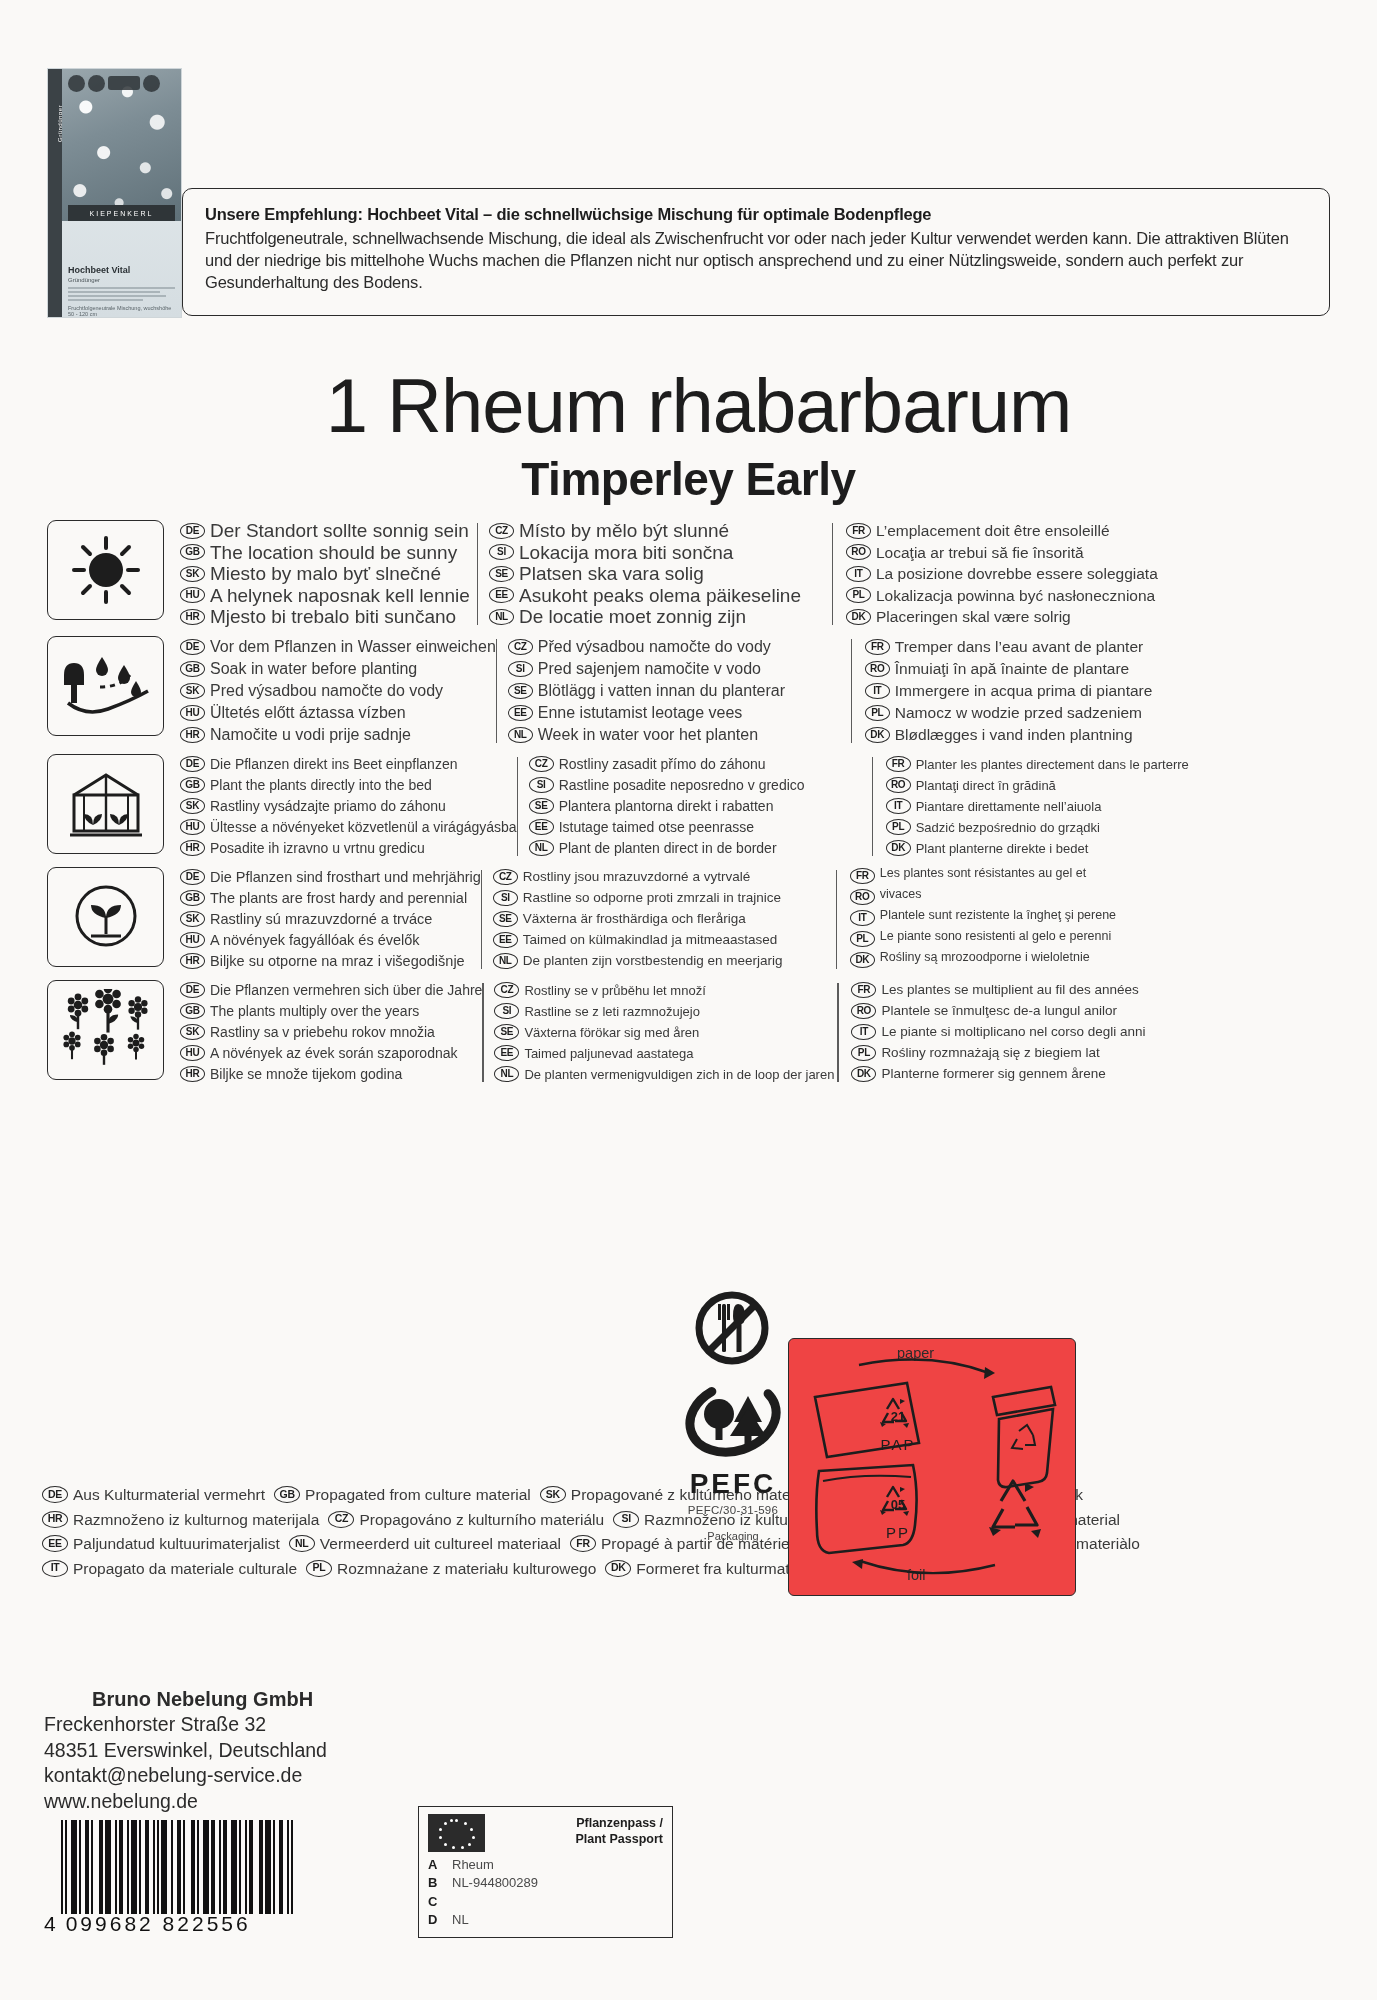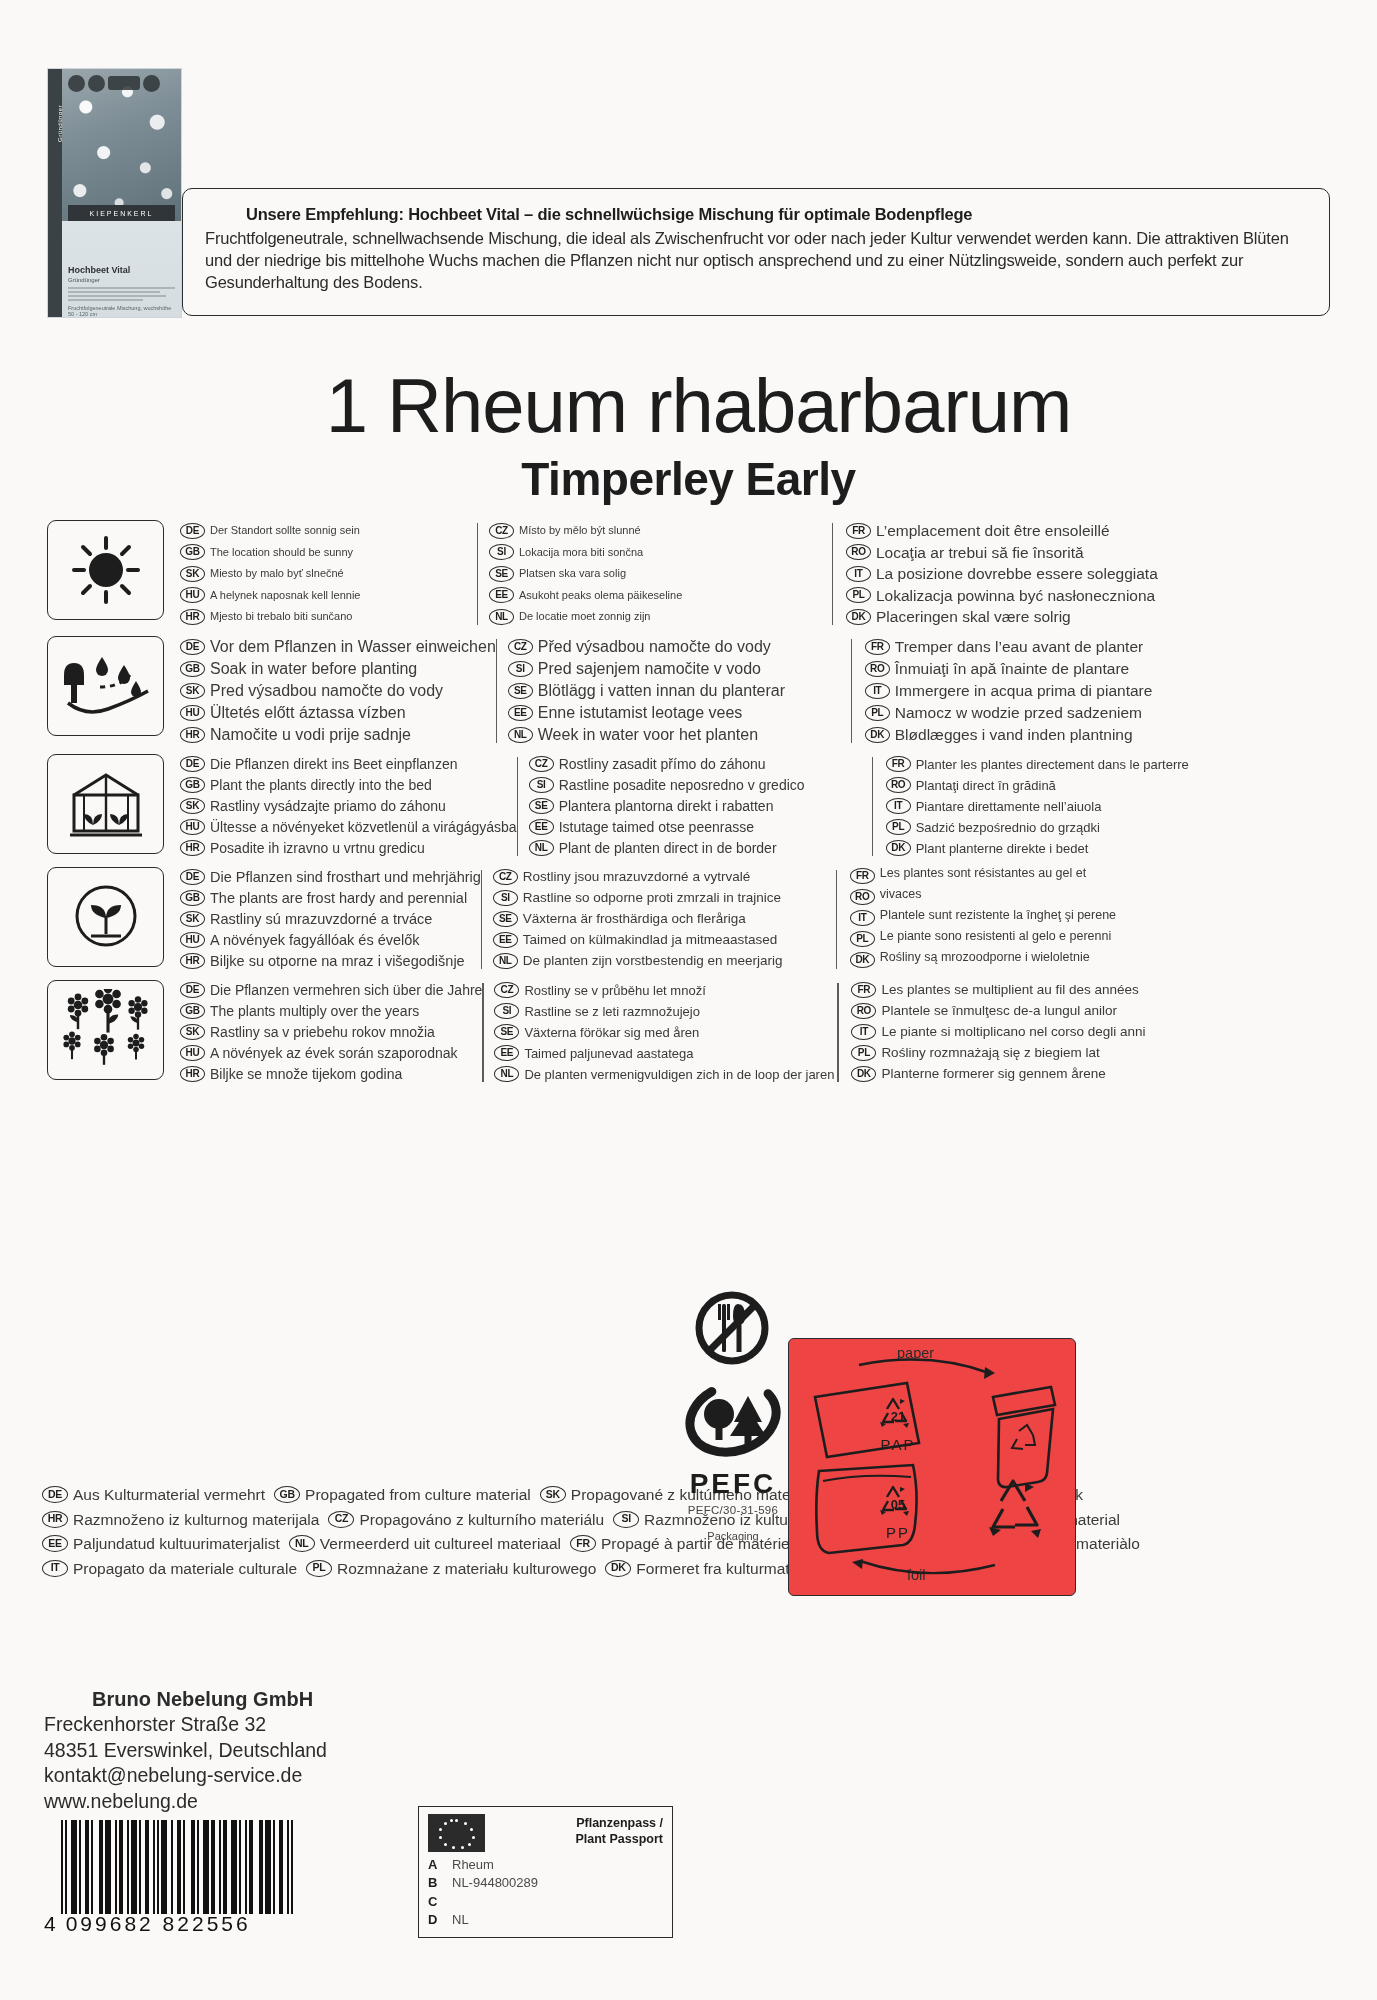--- a/index.html
+++ b/index.html
@@ -71,21 +71,20 @@
 
   .reco-box {
     position:absolute; left:182px; top:188px; width:1148px; height:128px;
     border:1.6px solid #2b2b2b; border-radius:10px;
     background:#faf9f7;
     padding:16px 22px 10px 22px;
   }
   .reco-h {
     font-size:16.5px; font-weight:bold; color:#1d1d1d; letter-spacing:-.2px;
     margin-bottom:4px;
-    margin-left:41px;
   }
   .reco-p {
     font-size:16.5px; color:#2b2b2b; line-height:1.32; letter-spacing:-.2px;
   }
 
   
   .title-main {
     position:absolute; left:0; top:362px; width:1377px; text-align:center;
     font-size:76px; font-weight:normal; color:#1d1d1d; letter-spacing:-1px;
     font-family:"Liberation Sans", sans-serif;
@@ -116,21 +115,21 @@
   .line { display:flex; align-items:center; line-height:1; white-space:nowrap; }
   .flag {
     flex:0 0 auto; display:inline-flex; align-items:center; justify-content:center;
     border:1.5px solid #2b2b2b; border-radius:50%;
     width:25px; height:16px; font-size:10px; font-weight:bold; color:#1d1d1d;
     margin-right:5px; letter-spacing:-.3px;
   }
   .txt { color:#3a3a3a; }
 
   
-  .row.r1 .line { height:21.5px; } .row.r1 .txt { font-size:11px; }
+  .row.r1 .line { height:21.5px; } .row.r1 .txt { font-size:19px; }
   .row.r1 .col.c3 .txt { font-size:15.5px; }
   .row.r2 .line { height:22px; }  .row.r2 .txt { font-size:16px; }
   .row.r2 .col.c3 .txt { font-size:15.5px; }
   .row.r3 .line { height:21px; }  .row.r3 .txt { font-size:14px; }
   .row.r3 .col.c3 .txt { font-size:13px; }
   .row.r4 .line { height:21px; }  .row.r4 .txt { font-size:14.5px; }
   .row.r4 .col.c3 .txt { font-size:12.5px; }
   .row.r5 .line { height:21px; }  .row.r5 .txt { font-size:14px; }
   .row.r5 .col.c3 .txt { font-size:13.5px; }
   .row.r3 .col.c2 .txt { font-size:14px; }

